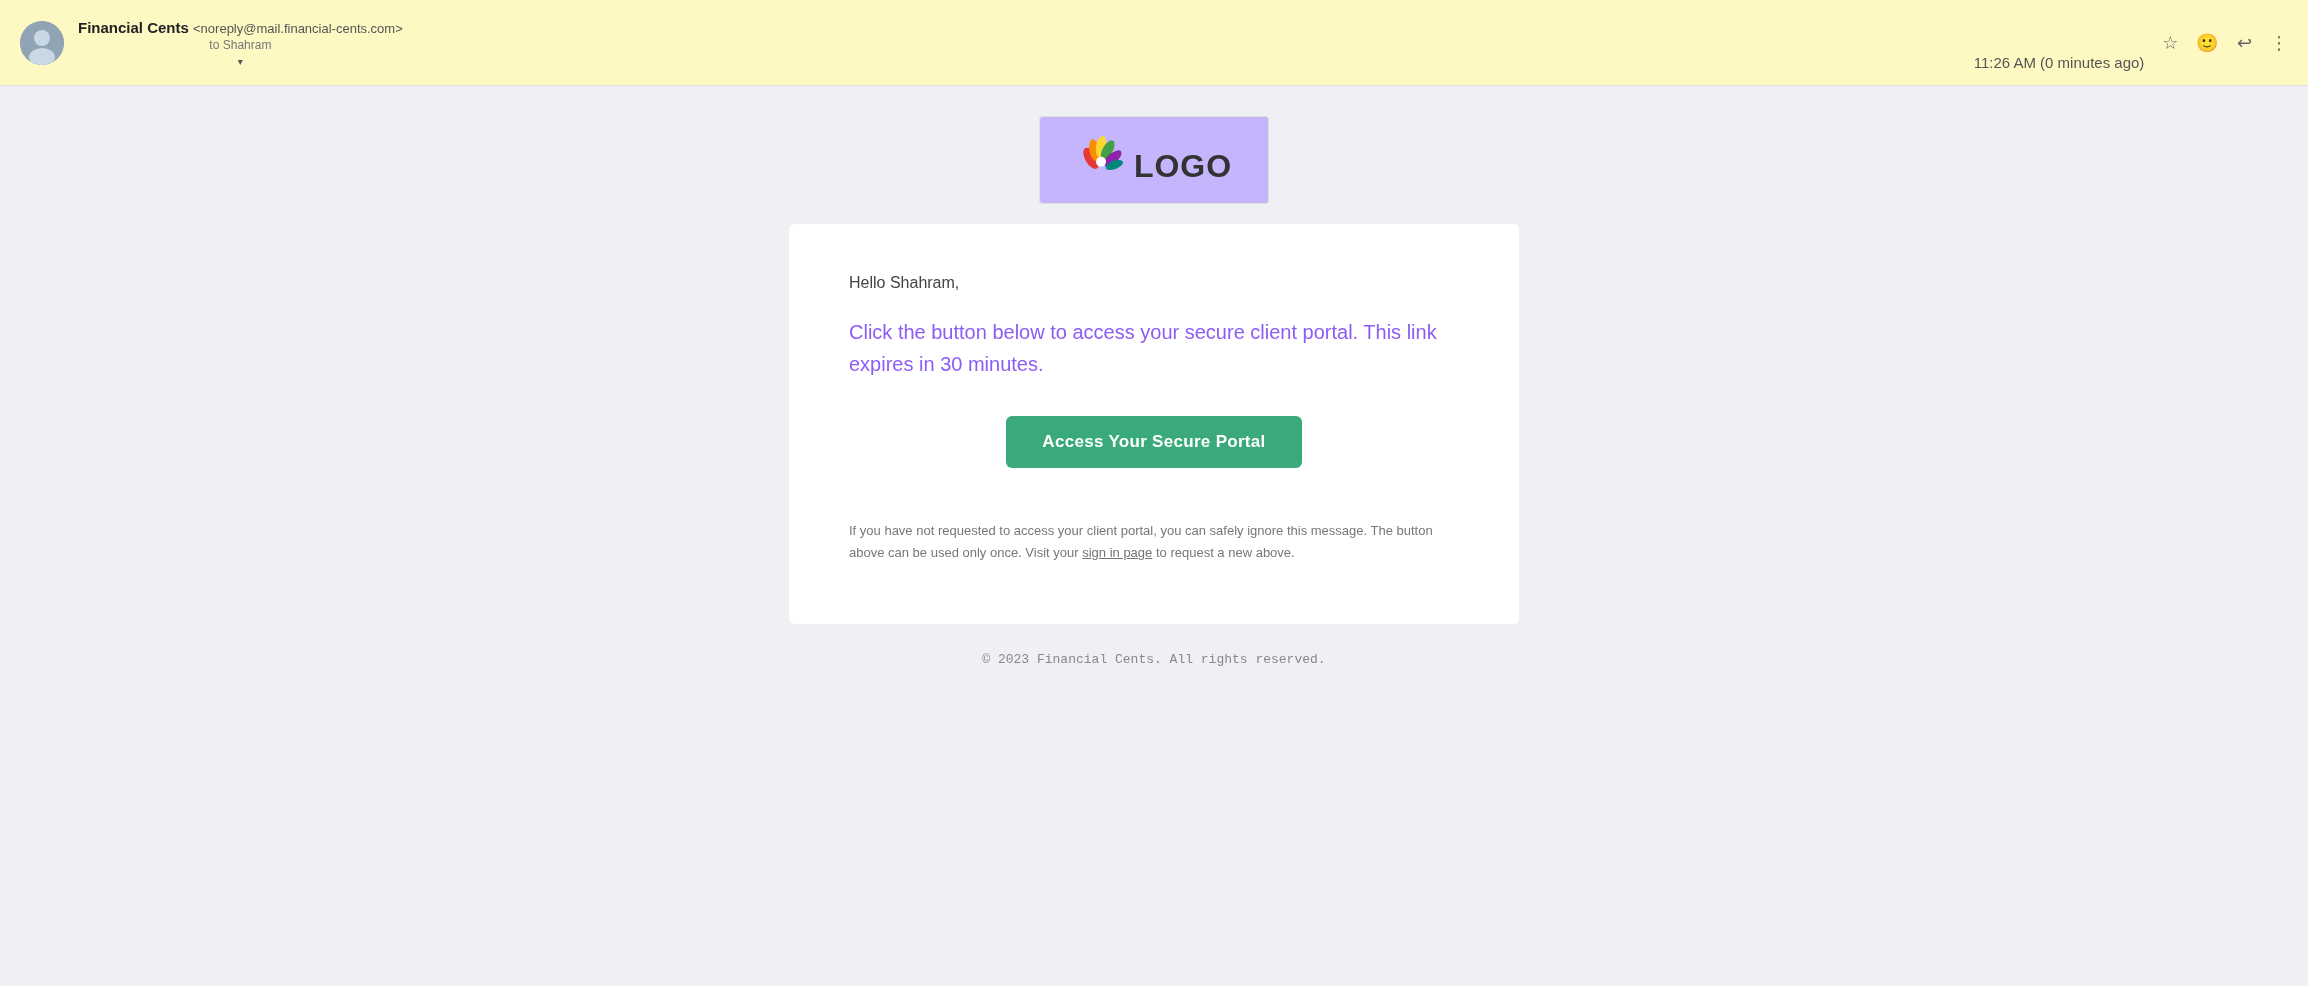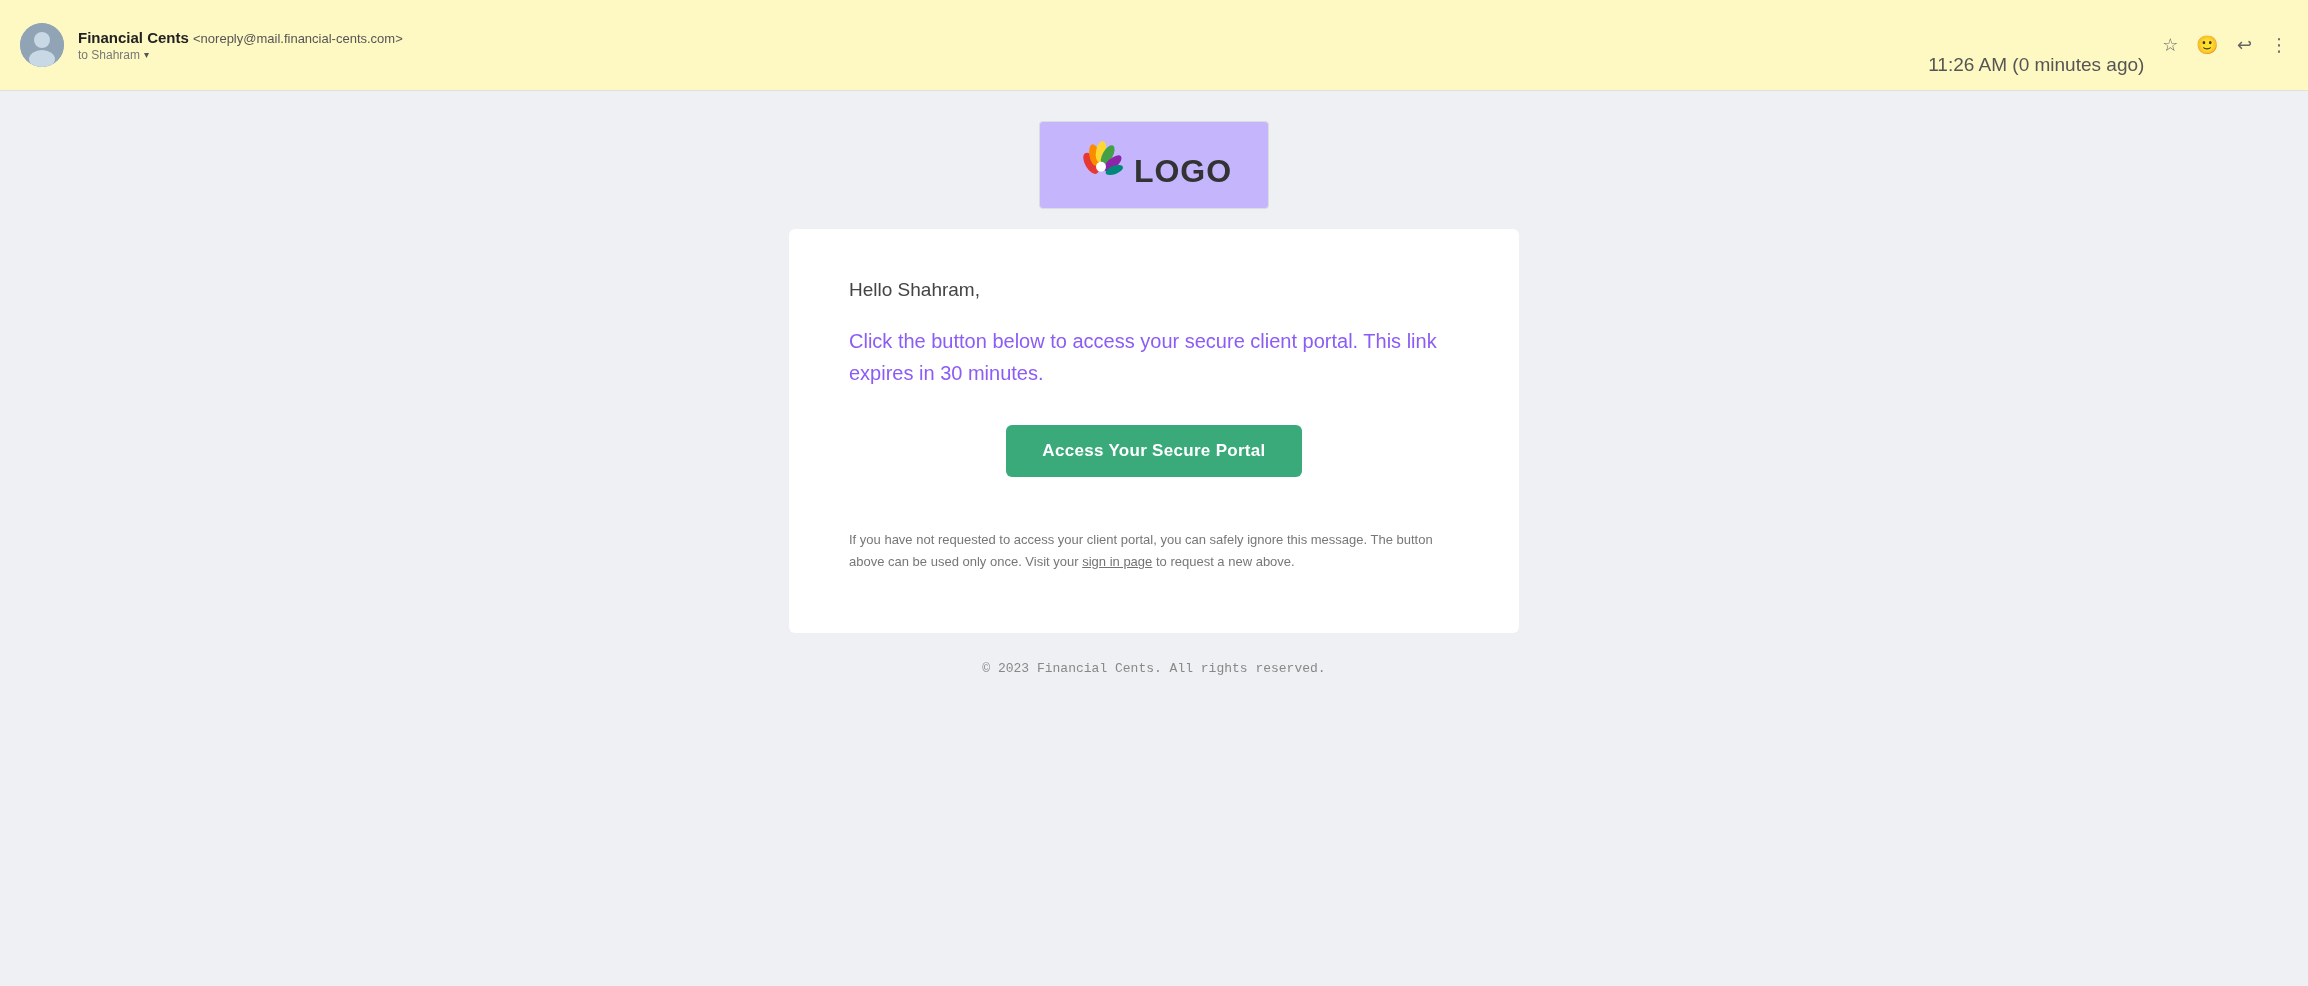--- a/index.html
+++ b/index.html
@@ -64,35 +64,36 @@
       color: #555;
       font-weight: normal;
     }
 
     .recipient-line {
       font-size: 12px;
       color: #777;
       display: flex;
       align-items: center;
       gap: 4px;
+      flex-direction: column;
     }
 
     .recipient-line .chevron {
       font-size: 10px;
       color: #555;
     }
 
     .email-header-right {
       display: flex;
       align-items: center;
       gap: 18px;
     }
 
     .timestamp {
-      font-size: 19px;
+      font-size: 15px;
       color: #555;
       margin-top: 40px;
     }
 
     .header-icon {
       font-size: 18px;
       color: #666;
       cursor: pointer;
     }
 
@@ -136,21 +137,21 @@
     
     .email-card {
       background: #fff;
       border-radius: 6px;
       max-width: 730px;
       margin: 0 auto;
       padding: 50px 60px 60px;
     }
 
     .greeting {
-      font-size: 19px;
+      font-size: 16px;
       color: #444;
       margin-bottom: 24px;
     }
 
     .body-text {
       font-size: 20px;
       color: #8b5cf6;
       line-height: 1.6;
       margin-bottom: 36px;
     }

